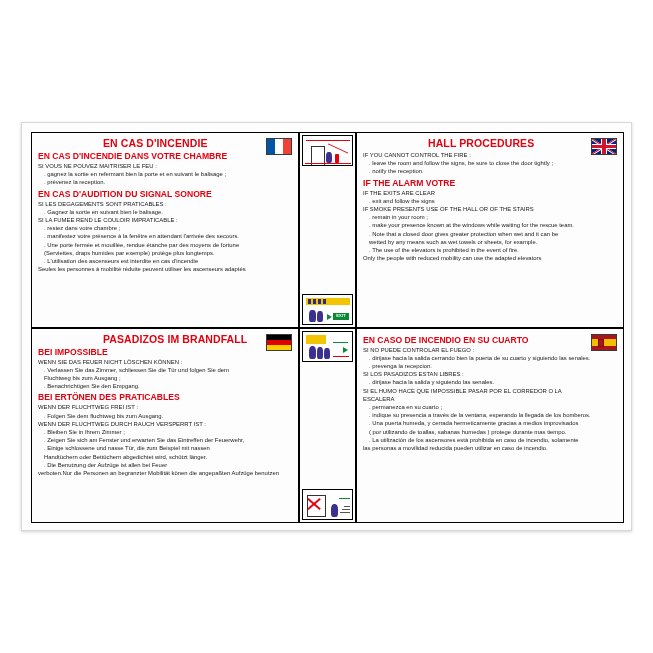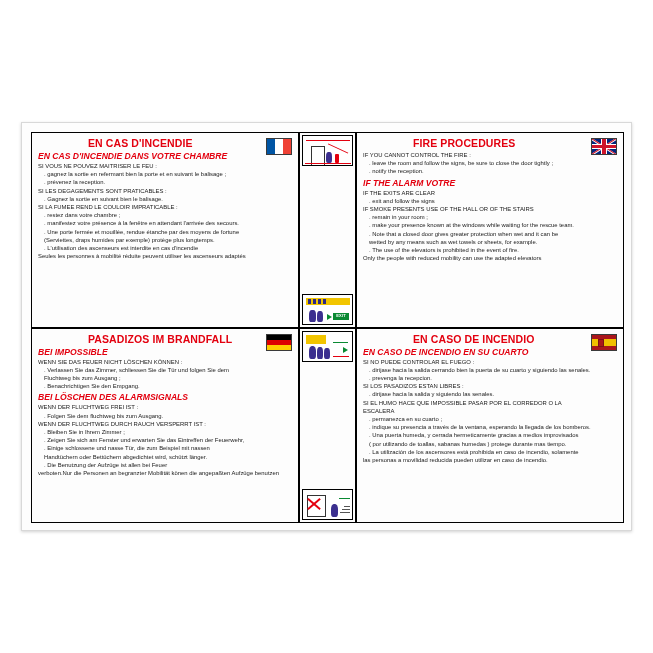--- a/index.html
+++ b/index.html
@@ -52,28 +52,27 @@
     display: flex;
     flex-direction: column;
     justify-content: space-between;
     align-items: center;
   }
   .title {
     font-size: 10.5px;
     font-weight: bold;
     color: #e3000f;
     letter-spacing: 0.1px;
-    margin: 1px 0 2px 2px;
+    margin: 1px 0 2px 17px;
     line-height: 11px;
     padding-left: 48px;
   }
   .subtitle {
     font-size: 8.6px;
     font-weight: bold;
-    font-style: italic;
     color: #e3000f;
     margin: 2px 0 1px 0;
     line-height: 10px;
   }
   .line {
     font-size: 5.9px;
     color: #1a1a1a;
     line-height: 8.2px;
     white-space: nowrap;
     overflow: hidden;
@@ -194,20 +193,21 @@
 
       <div class="cell">
         <div class="flag flag-fr"></div>
         <div class="title">EN CAS D'INCENDIE</div>
 
         <div class="subtitle">EN CAS D'INCENDIE DANS VOTRE CHAMBRE</div>
         <div class="line">SI VOUS NE POUVEZ MAITRISER LE FEU :</div>
         <div class="line ind">. gagnez la sortie en refermant bien la porte et en suivant le balisage ;</div>
         <div class="line ind">. prévenez la reception.</div>
 
+        <div class="subtitle">EN CAS D'AUDITION DU SIGNAL SONORE</div>
         <div class="line">SI LES DEGAGEMENTS SONT PRATICABLES :</div>
         <div class="line ind">. Gagnez la sortie en suivant bien le balisage.</div>
         <div class="line">SI LA FUMEE REND LE COULOIR IMPRATICABLE :</div>
         <div class="line ind">. restez dans votre chambre ;</div>
         <div class="line ind">. manifestez votre présence à la fenêtre en attendant l'arrivée des secours.</div>
         <div class="line ind">. Une porte fermée et mouillée, rendue étanche par des moyens de  fortune</div>
         <div class="line ind">(Serviettes, draps humides par exemple) protège plus longtemps.</div>
         <div class="line ind">. L'utilisation des ascenseurs est interdite en cas d'incendie</div>
         <div class="line">Seules les personnes à mobilité réduite peuvent utiliser les ascenseurs adaptés</div>
       </div>
@@ -238,21 +238,21 @@
         <div class="flag flag-uk">
           <div class="d1"></div>
             <div class="d2"></div>
           <div class="d1r"></div>
             <div class="d2r"></div>
           <div class="vw"></div>
             <div class="hw"></div>
           <div class="vr"></div>
             <div class="hr"></div>
         </div>
-        <div class="title">FIRE PROCEDURES</div>
+        <div class="title">HALL PROCEDURES</div>
 
         <div class="line">IF YOU CANNOT CONTROL THE FIRE :</div>
         <div class="line ind">. leave the room and follow the signs, be sure to close the door tightly ;</div>
         <div class="line ind">. notify the reception.</div>
 
         <div class="subtitle">IF THE ALARM VOTRE</div>
         <div class="line">IF THE EXITS ARE CLEAR</div>
         <div class="line ind">. exit and follow the signs</div>
         <div class="line">IF SMOKE PRESENTS USE OF THE HALL OR OF THE STAIRS</div>
         <div class="line ind">. remain in your room ;</div>
@@ -266,21 +266,21 @@
       <div class="cell">
         <div class="flag flag-de"></div>
         <div class="title">PASADIZOS IM BRANDFALL</div>
 
         <div class="subtitle">BEI IMPOSSIBLE</div>
         <div class="line">WENN SIE DAS FEUER NICHT LÖSCHEN KÖNNEN :</div>
         <div class="line ind">. Verlassen Sie das Zimmer, schliessen Sie die Tür und folgen Sie dem</div>
         <div class="line ind">Fluchtweg bis zum Ausgang ;</div>
         <div class="line ind">. Benachrichtigen Sie den Empgang.</div>
 
-        <div class="subtitle">BEI LÖSCHEN DES ALARMSIGNALS</div>
+        <div class="subtitle">BEI ERTÖNEN DES PRATICABLES</div>
         <div class="line">WENN DER FLUCHTWEG FREI IST :</div>
         <div class="line ind">. Folgen Sie dem fluchtweg bis zum Ausgang.</div>
         <div class="line">WENN DER FLUCHTWEG DURCH RAUCH VERSPERRT IST :</div>
         <div class="line ind">. Bleiben Sie in Ihrem Zimmer ;</div>
         <div class="line ind">. Zeigen Sie sich am Fenster und erwarten Sie das Eintreffen der Feuerwehr,</div>
         <div class="line ind">. Einige schlossene und nasse Tür, die zum Beispiel mit nassen</div>
         <div class="line ind">Handtüchern oder Bettüchern abgedichtet wird, schützt länger.</div>
         <div class="line ind">. Die Benutzung der Aufzüge ist allen bei Feuer</div>
         <div class="line">verboten.Nur die Personen an begranzter Mobilität könen die angepaßten Aufzüge benutzen</div>
       </div>
@@ -304,21 +304,20 @@
           <div class="stair" style="left:39px; top:19px; width:8px;"></div>
           <div class="stair" style="left:41px; top:16px; width:6px;"></div>
           <div class="grn-line" style="left:36px; top:8px; width:11px;"></div>
         </div>
       </div>
 
       <div class="cell">
         <div class="flag flag-es">
           <div class="crest"></div>
         </div>
-        <div class="title">EN CASO DE INCENDIO</div>
 
         <div class="subtitle">EN CASO DE INCENDIO EN SU CUARTO</div>
         <div class="line">SI NO PUEDE CONTROLAR EL FUEGO :</div>
         <div class="line ind">. dirijase hacia la salida cerrando bien la puerta de su cuarto y siguiendo las senales.</div>
         <div class="line ind">. prevenga la recepcion.</div>
 
         <div class="line">SI LOS PASADIZOS ESTAN LIBRES :</div>
         <div class="line ind">. dirijase hacia la salida y siguiendo las senales.</div>
         <div class="line">SI EL HUMO HACE QUE IMPOSSIBLE PASAR POR EL CORREDOR O LA</div>
         <div class="line">ESCALERA</div>

